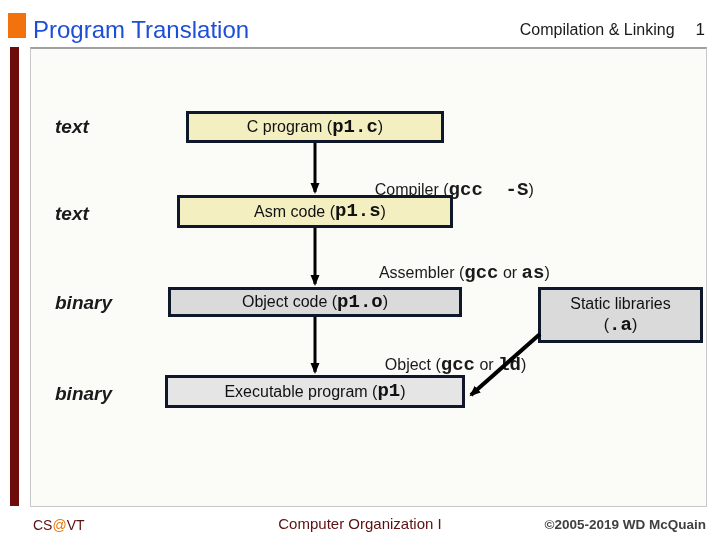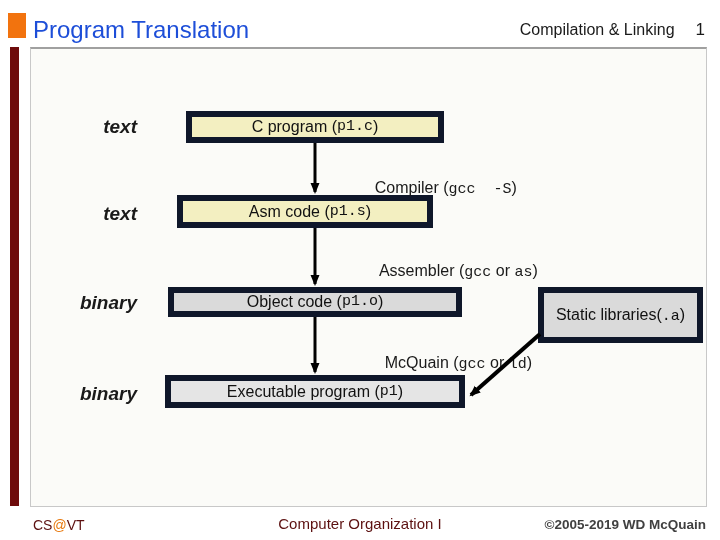--- a/index.html
+++ b/index.html
@@ -14,34 +14,34 @@
   .header-right{position:absolute;right:15px;top:20px;display:flex;align-items:baseline;column-gap:21px;}
   .header-topic{font-size:16px;color:#1a1a1a;white-space:pre;}
   .header-pagenum{font-size:17px;color:#1a1a1a;}
   
   .content{
     position:absolute;left:30px;top:47px;width:677px;height:460px;
     background:#fbfbf8;border:1px solid #c8c8c8;border-top:2px solid #a0a0a0;box-sizing:border-box;
   }
   
   .dbox{
-    position:absolute;box-sizing:border-box;border:6px solid #0f172a;
+    position:absolute;box-sizing:border-box;border:3px solid #0f172a;
     display:flex;align-items:center;justify-content:center;
     font-size:16px;line-height:1.2;white-space:pre;
   }
   .dbox.src{background:#f3efc1;}
   .dbox.bin{background:#dadada;}
   .dbox.exe{background:#e5e5e5;}
-  .dbox .stack{display:flex;align-items:center;row-gap:1px;}
+  .dbox .stack{display:flex;flex-direction:column;align-items:center;row-gap:1px;}
   .dbox .stack .line{text-align:center;white-space:pre;}
-  .mono{font-family:"Liberation Mono","DejaVu Sans Mono",monospace;font-size:15px;white-space:pre;}
+  .mono{font-family:"Liberation Mono","DejaVu Sans Mono",monospace;font-size:19px;white-space:pre;font-weight:bold;}
   .sans{white-space:pre;}
   
   .row-label{
-    position:absolute;left:55px;width:82px;text-align:right;
+    position:absolute;left:55px;width:82px;
     font-style:italic;font-weight:700;font-size:19px;color:#1a1a1a;white-space:pre;
   }
   
   .edge-label{position:absolute;font-size:16px;color:#1a1a1a;white-space:pre;}
   
   .arrows{position:absolute;left:0;top:0;width:720px;height:540px;pointer-events:none;}
   
   .footer-left{position:absolute;left:33px;top:517px;font-size:14px;font-weight:400;color:#5c1010;white-space:pre;}
   .footer-left .at{color:#e8790f;}
   .footer-center{position:absolute;left:0;top:515px;width:720px;text-align:center;font-size:15px;font-weight:400;color:#5c1010;white-space:pre;}
@@ -65,21 +65,21 @@
 
   <div class="row-label" style="top:116px;">text</div>
   <div class="row-label" style="top:203px;">text</div>
   <div class="row-label" style="top:292px;">binary</div>
   <div class="row-label" style="top:383px;">binary</div>
 
   <div class="dbox src" style="left:186px;top:111px;width:258px;height:32px;">
     <span class="sans">C program (</span><span class="mono">p1.c</span><span class="sans">)</span>
   </div>
 
-  <div class="dbox src" style="left:177px;top:195px;width:256px;height:33px;padding-left:10px;">
+  <div class="dbox src" style="left:177px;top:195px;width:276px;height:33px;padding-left:10px;">
     <span class="sans">Asm code (</span><span class="mono">p1.s</span><span class="sans">)</span>
   </div>
 
   <div class="dbox bin" style="left:168px;top:287px;width:294px;height:30px;">
     <span class="sans">Object code (</span><span class="mono">p1.o</span><span class="sans">)</span>
   </div>
 
   <div class="dbox bin" style="left:538px;top:287px;width:165px;height:56px;">
     <div class="stack">
       <div class="line">Static libraries</div>
@@ -93,21 +93,21 @@
 
   <div class="edge-label" style="left:362px;top:244px;">
     <span class="sans">Assembler (</span><span class="mono">gcc</span><span class="sans"> or </span><span class="mono">as</span><span class="sans">)</span>
   </div>
 
   <div class="edge-label" style="left:357px;top:161px;">
     <span class="sans">Compiler (</span><span class="mono">gcc  -S</span><span class="sans">)</span>
   </div>
 
   <div class="edge-label" style="left:367px;top:336px;">
-    <span class="sans">McQuain (</span><span class="mono">gcc</span><span class="sans"> or </span><span class="mono">ld</span><span class="sans">)</span>
+    <span class="sans">Object (</span><span class="mono">gcc</span><span class="sans"> or </span><span class="mono">ld</span><span class="sans">)</span>
   </div>
 
   <svg class="arrows" viewBox="0 0 720 540" xmlns="http://www.w3.org/2000/svg">
     <defs>
       <marker id="ah" markerUnits="userSpaceOnUse" markerWidth="12" markerHeight="10" refX="9" refY="4.5" orient="auto">
         <path d="M0,0 L11,4.5 L0,9 Z" fill="#000"></path>
       </marker>
     </defs>
     <line x1="315" y1="143" x2="315" y2="192" stroke="#000" stroke-width="3" marker-end="url(#ah)"></line>
     <line x1="315" y1="228" x2="315" y2="284" stroke="#000" stroke-width="3" marker-end="url(#ah)"></line>

